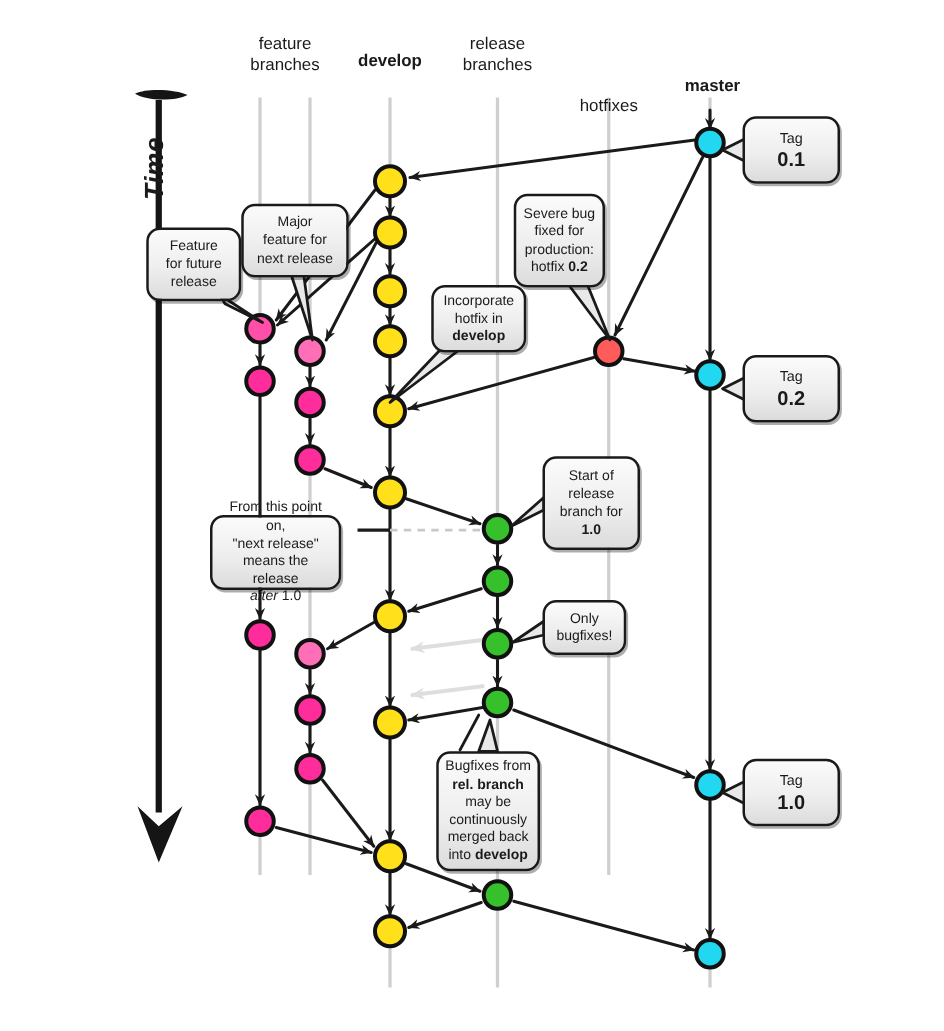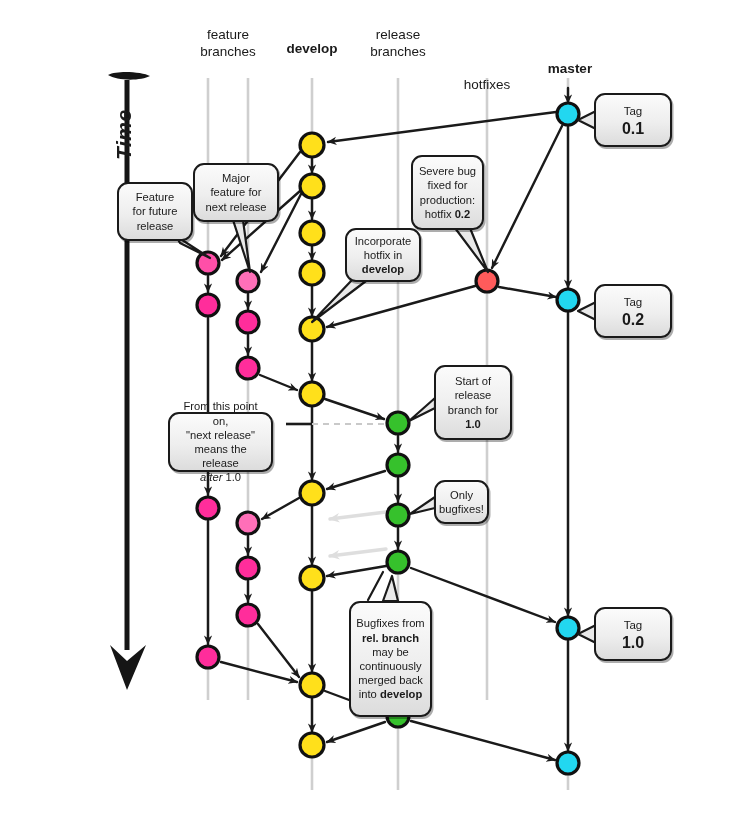--- a/index.html
+++ b/index.html
@@ -296,27 +296,27 @@
         </div>
       </div>
       <div class="callout" style="left: 168px; top: 412px; width: 105px; height: 60px;">
         <div>
           <span>From this point on,</span>
           <span>"next release"</span>
           <span>means the release</span>
           <span><i>after</i> 1.0</span>
         </div>
       </div>
-      <div class="callout" style="left: 434px; top: 480px; width: 55px; height: 44px;">
+      <div class="callout" style="left: 434px; top: 480px; width: 67px; height: 44px;">
         <div>
           <span>Only</span>
           <span>bugfixes!</span>
         </div>
       </div>
-      <div class="callout" style="left: 349px; top: 601px; width: 83px; height: 116px;">
+      <div class="callout" style="left: 349px; top: 601px; width: 83px; height: 96px;">
         <div>
           <span>Bugfixes from</span>
           <span><b>rel. branch</b></span>
           <span>may be</span>
           <span>continuously</span>
           <span>merged back</span>
           <span>into <b>develop</b></span>
         </div>
       </div>
       <div class="callout tag-callout" style="left: 594px; top: 93px; width: 78px; height: 54px;">

